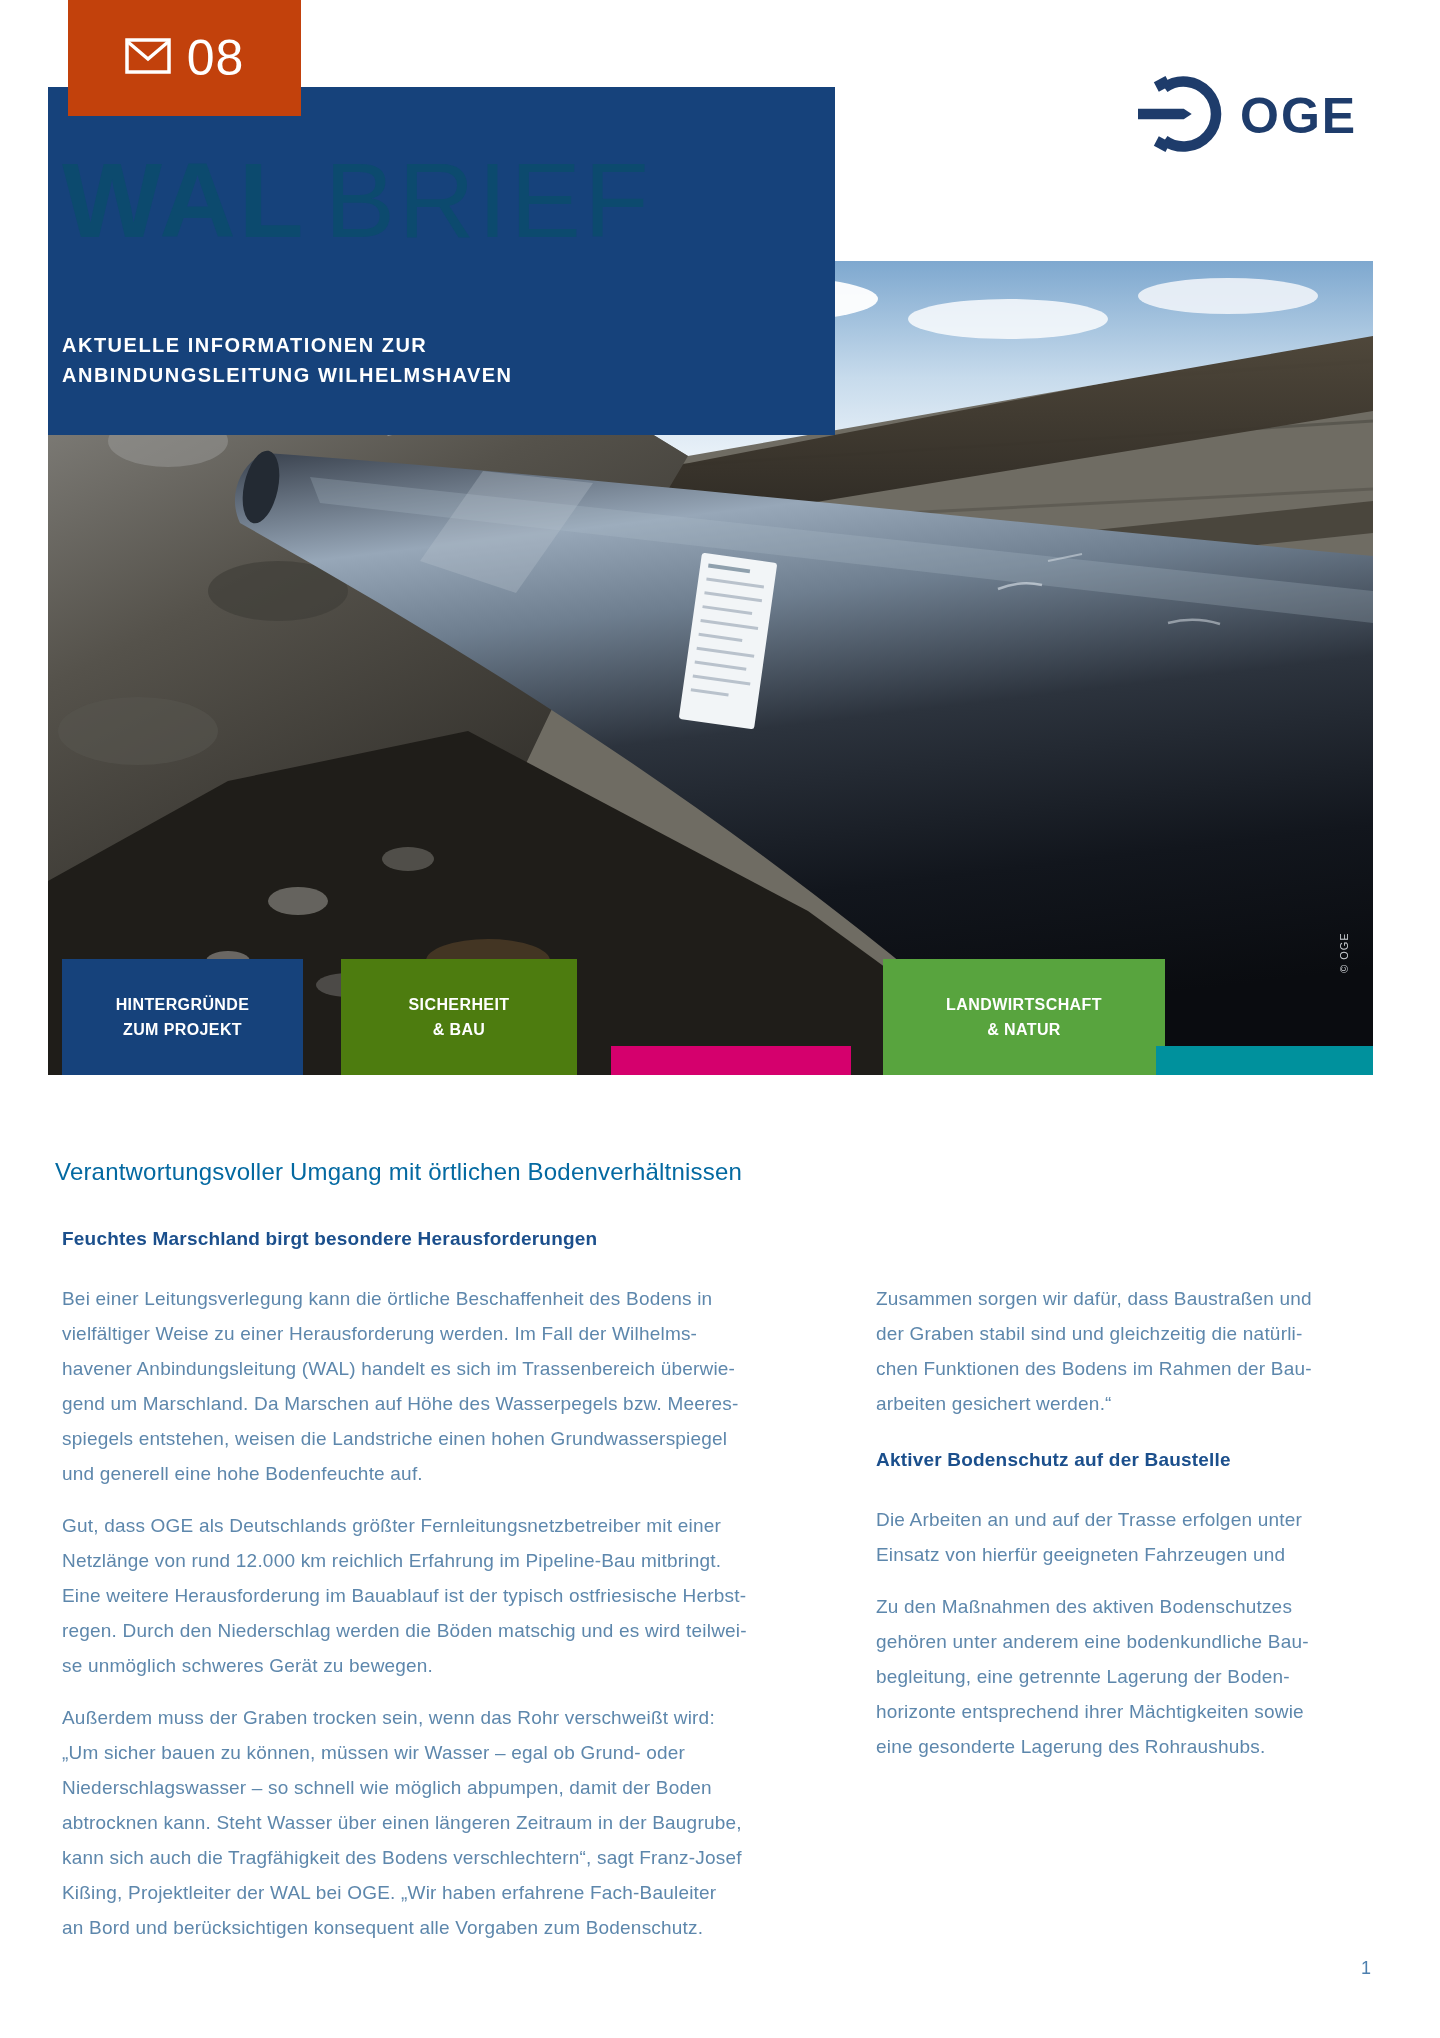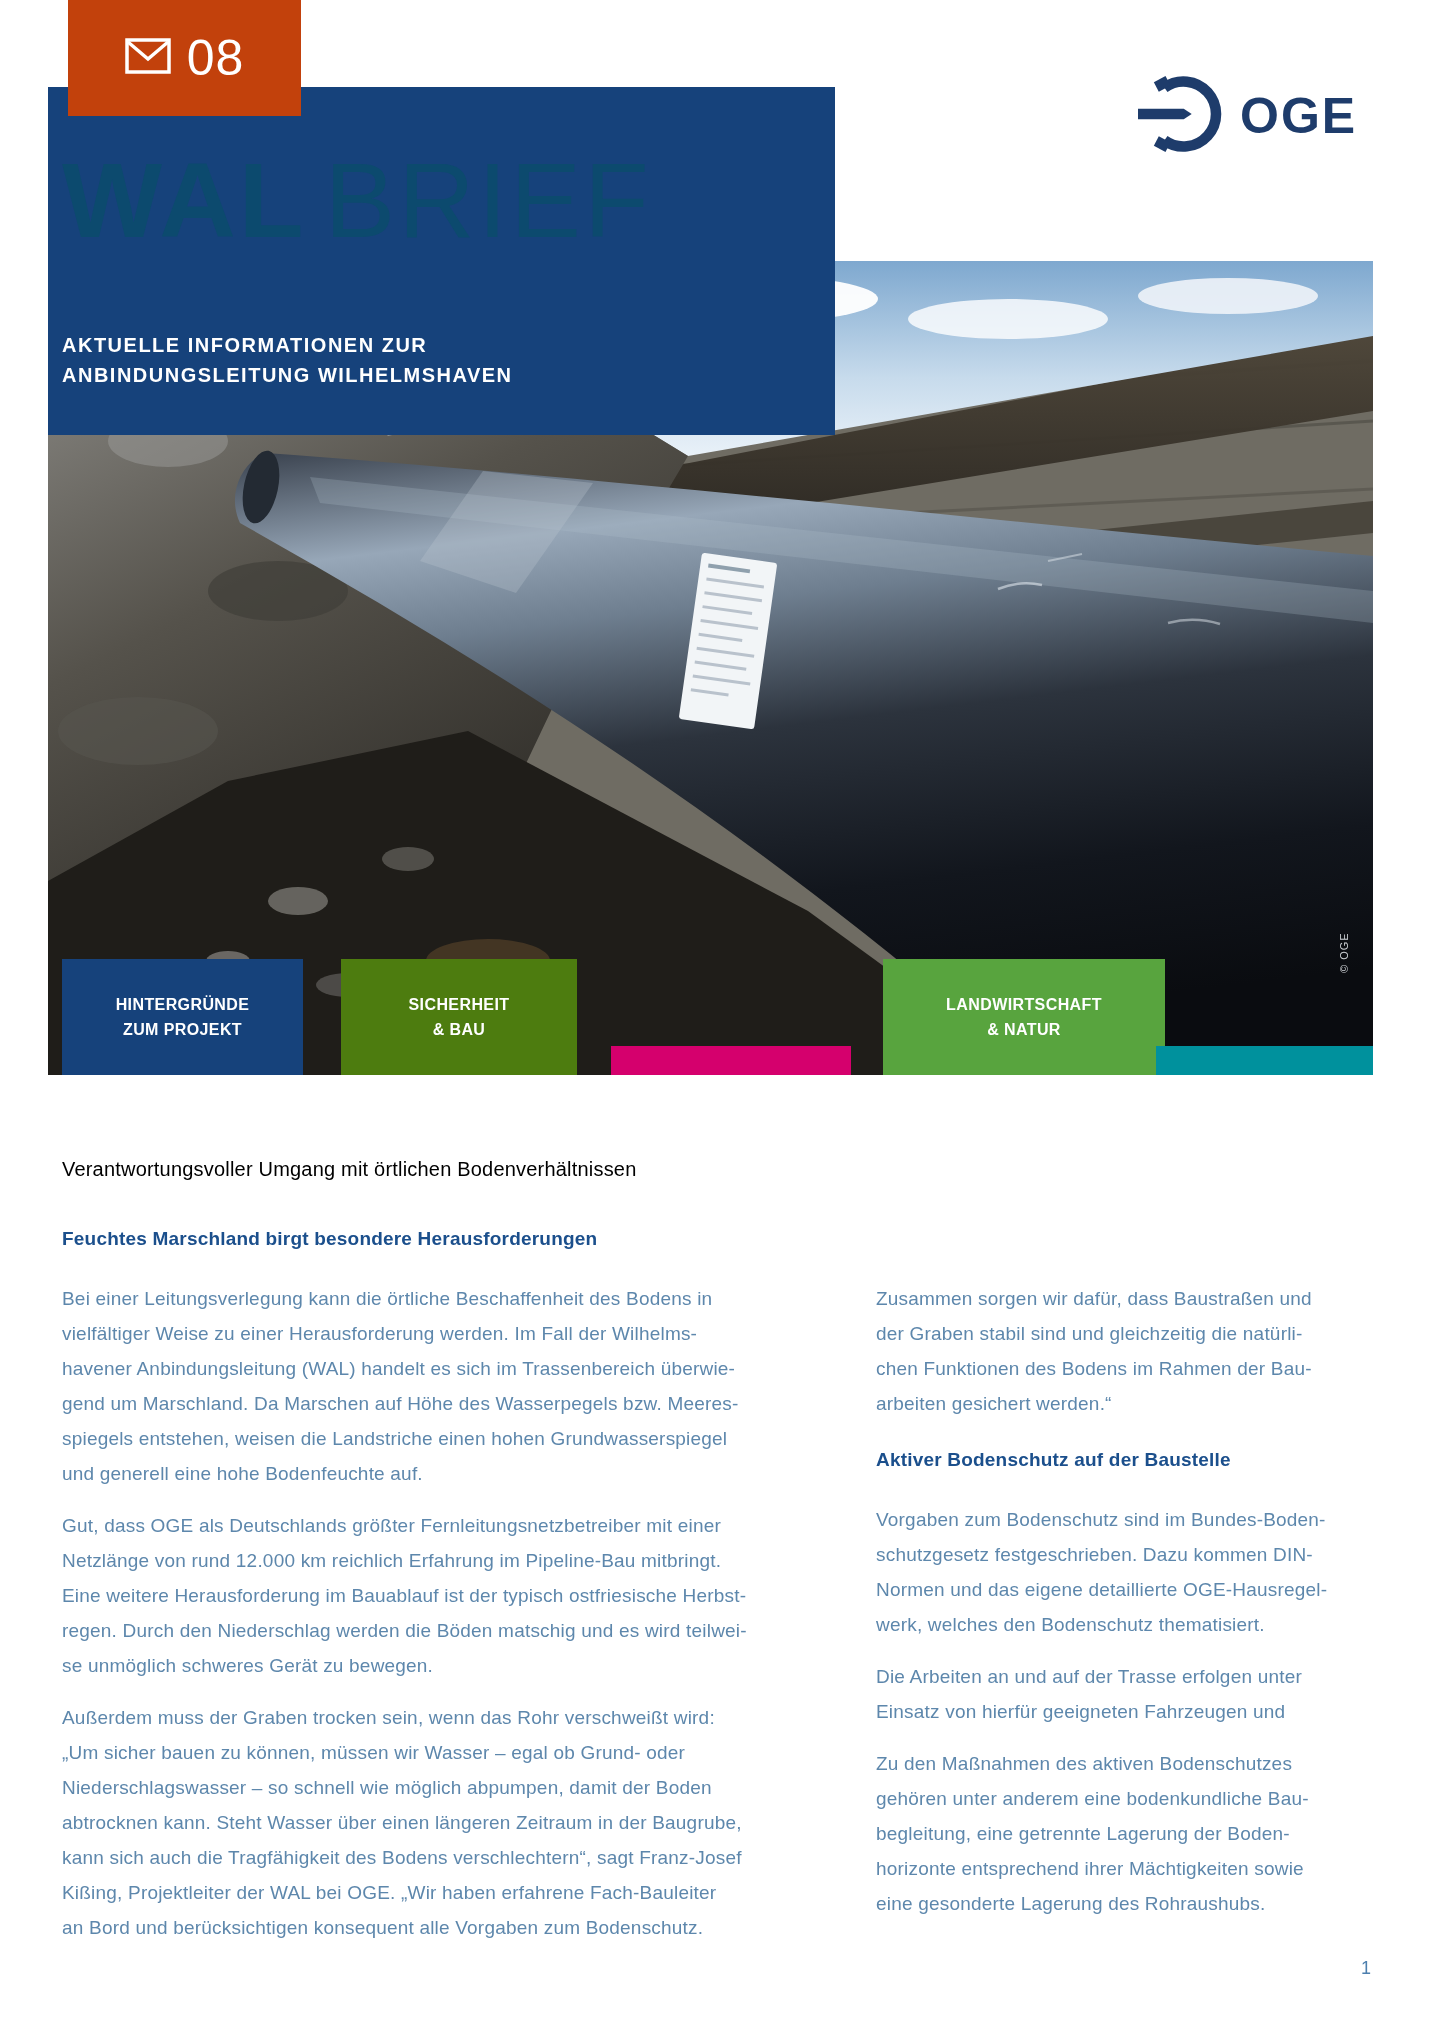--- a/index.html
+++ b/index.html
@@ -45,22 +45,22 @@
     display:flex;align-items:center;justify-content:center;white-space:pre-line;cursor:pointer;
   }
   .tab-1{left:62px;width:241px;background:#16427b;}
   .tab-2{left:341px;width:236px;background:#4d7c0f;}
   .tab-3{left:883px;width:282px;background:#58a43e;}
   .bar{position:absolute;top:1046px;height:29px;z-index:5;}
   .bar-magenta{left:611px;width:240px;background:#d5006d;}
   .bar-teal{left:1156px;width:217px;background:#00919d;}
   
   .article-title{
-    position:absolute;left:62px;top:1158px;color:#000000;
-    font-size:20px;font-weight:500;letter-spacing:.2px;white-space:pre;
+    position:absolute;left:55px;top:1158px;color:#0369a1;
+    font-size:24px;font-weight:500;letter-spacing:.2px;white-space:pre;
   }
   .subhead{
     color:#1b4f8c;font-size:19px;font-weight:700;letter-spacing:.2px;white-space:pre;
   }
   .subhead.left-sub{position:absolute;left:62px;top:1228px;}
   .col{position:absolute;top:1281px;color:#5d87ac;font-size:19px;line-height:35px;letter-spacing:.2px;}
   .col p{margin:0 0 17px 0;white-space:pre;}
   .col-left{left:62px;width:760px;}
   .col-right{left:876px;width:520px;}
   .col-right .subhead{margin:21px 0 25px 0;}
@@ -217,24 +217,20 @@
 Kißing, Projektleiter der WAL bei OGE. „Wir haben erfahrene Fach-Bauleiter
 an Bord und berücksichtigen konsequent alle Vorgaben zum Bodenschutz.</p>
   </div>
 
   <div class="col col-right">
     <p>Zusammen sorgen wir dafür, dass Baustraßen und
 der Graben stabil sind und gleichzeitig die natürli-
 chen Funktionen des Bodens im Rahmen der Bau-
 arbeiten gesichert werden.“</p>
     <div class="subhead">Aktiver Bodenschutz auf der Baustelle</div>
-    <p>Vorgaben zum Bodenschutz sind im Bundes-Boden-
-schutzgesetz festgeschrieben. Dazu kommen DIN-
-Normen und das eigene detaillierte OGE-Hausregel-
-werk, welches den Bodenschutz thematisiert.</p>
     <p>Die Arbeiten an und auf der Trasse erfolgen unter
 Einsatz von hierfür geeigneten Fahrzeugen und</p>
     <p>Zu den Maßnahmen des aktiven Bodenschutzes
 gehören unter anderem eine bodenkundliche Bau-
 begleitung, eine getrennte Lagerung der Boden-
 horizonte entsprechend ihrer Mächtigkeiten sowie
 eine gesonderte Lagerung des Rohraushubs.</p>
   </div>
 
   <div class="page-number">1</div>

